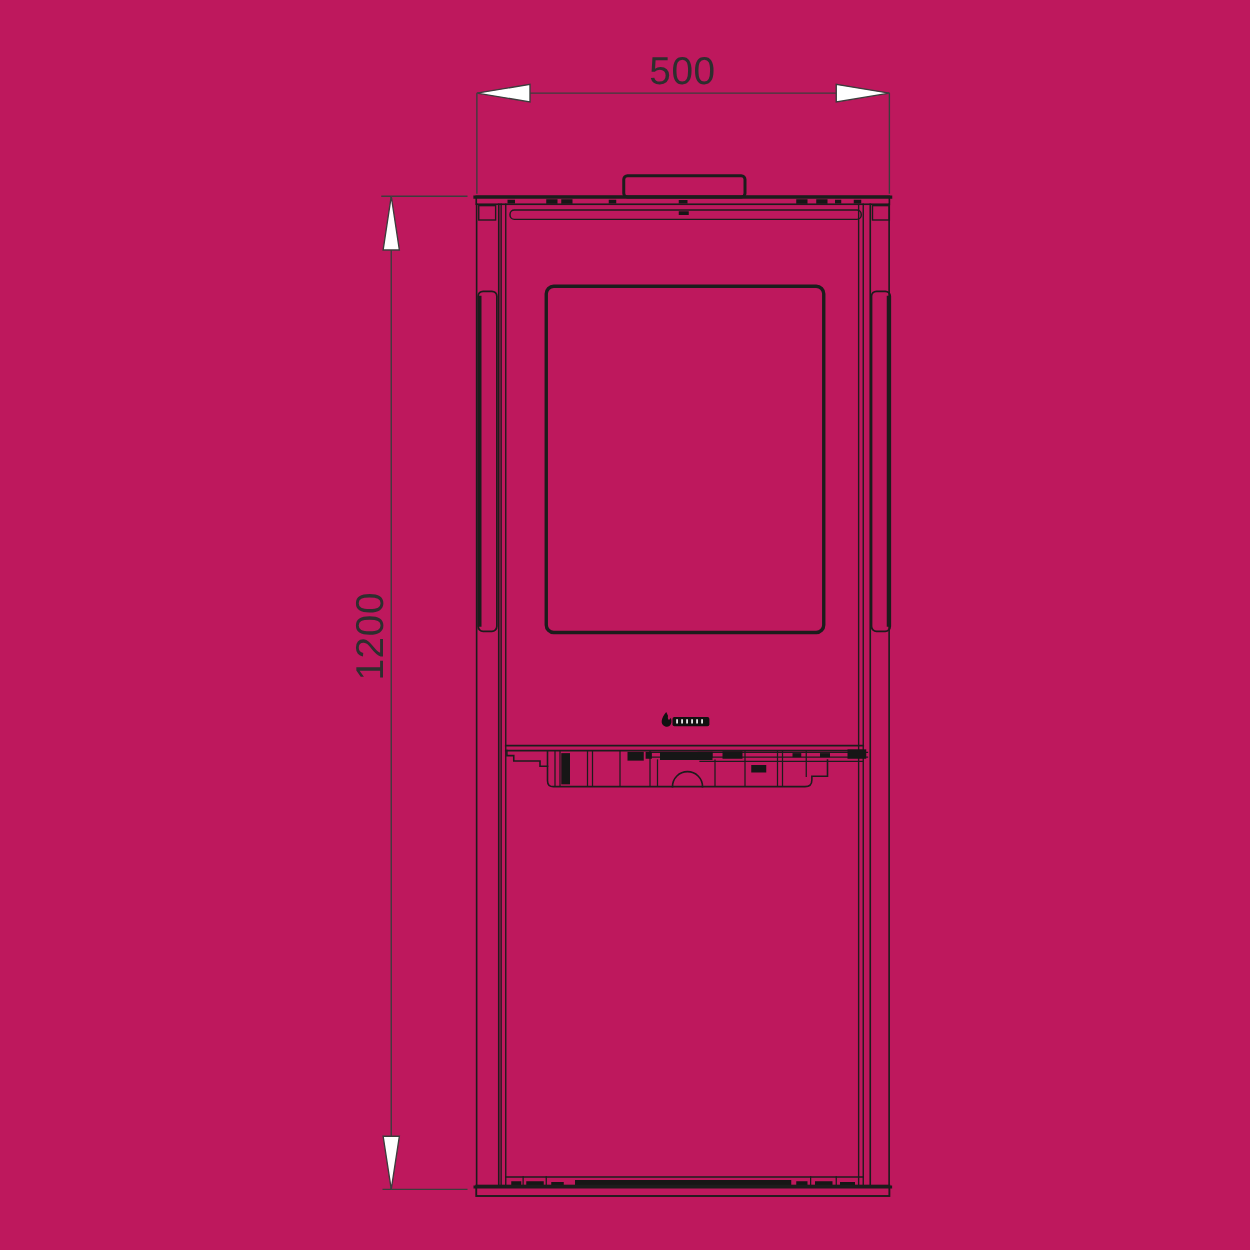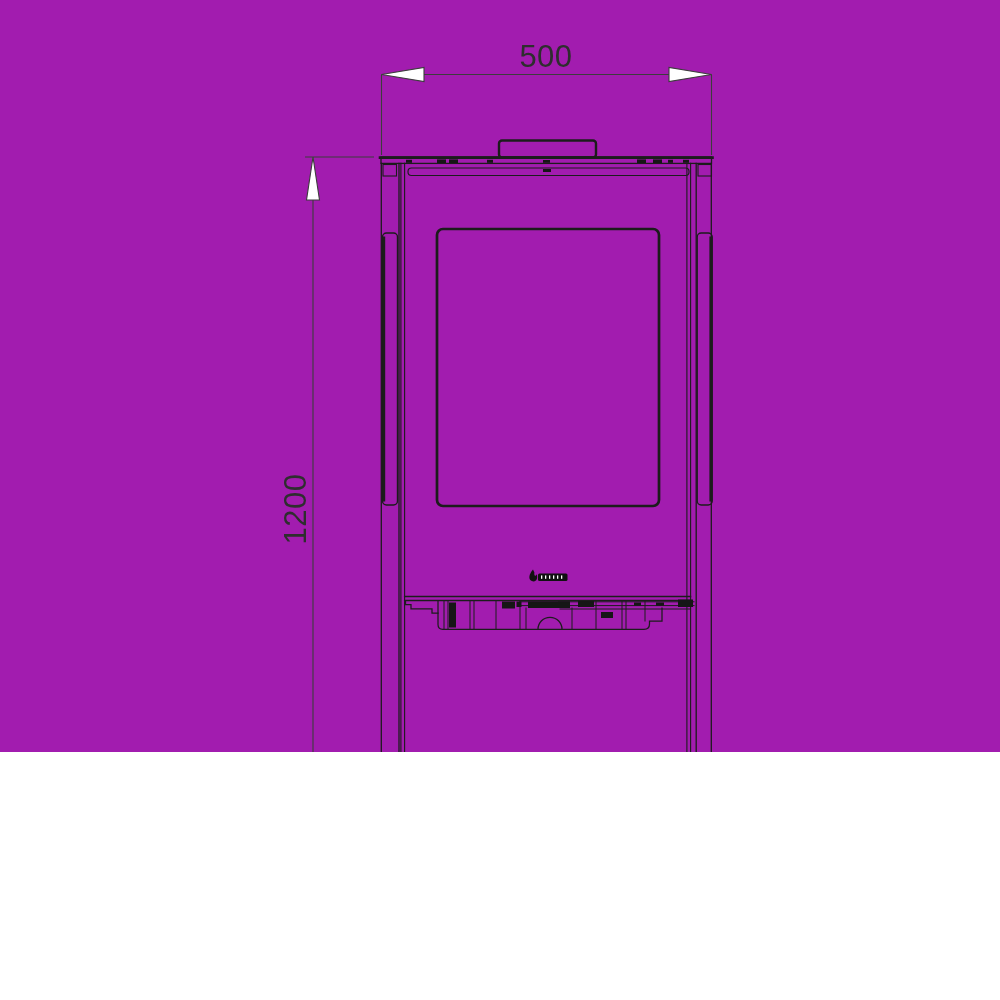--- a/index.html
+++ b/index.html
@@ -4,22 +4,22 @@
 <style>
   html, body {
     margin: 0;
     padding: 0;
     background: #ffffff;
     font-family: "Liberation Sans", sans-serif;
   }
   .canvas {
     position: relative;
     width: 1000px;
-    height: 752px;
-    background: #a21caf;
+    height: 1000px;
+    background: #be185d;
     overflow: hidden;
   }
   .canvas svg {
     position: absolute;
     inset: 0;
     display: block;
   }
   .dim-text {
     font-family: "Liberation Sans", sans-serif;
     font-size: 31px;

